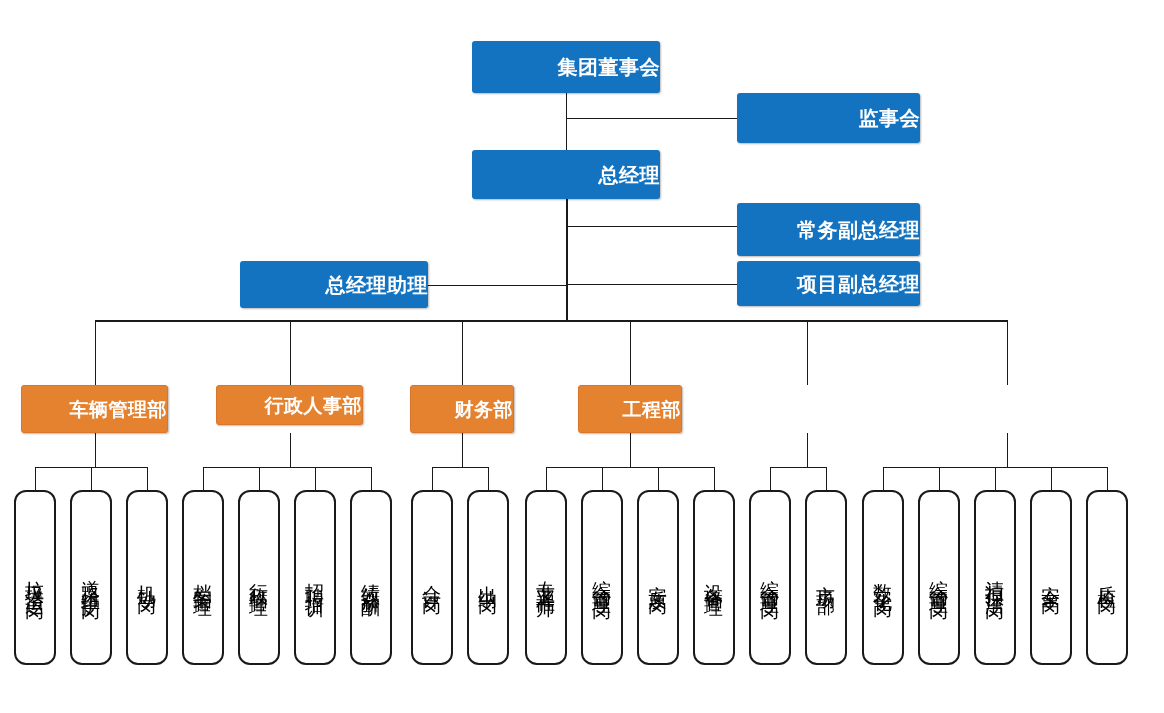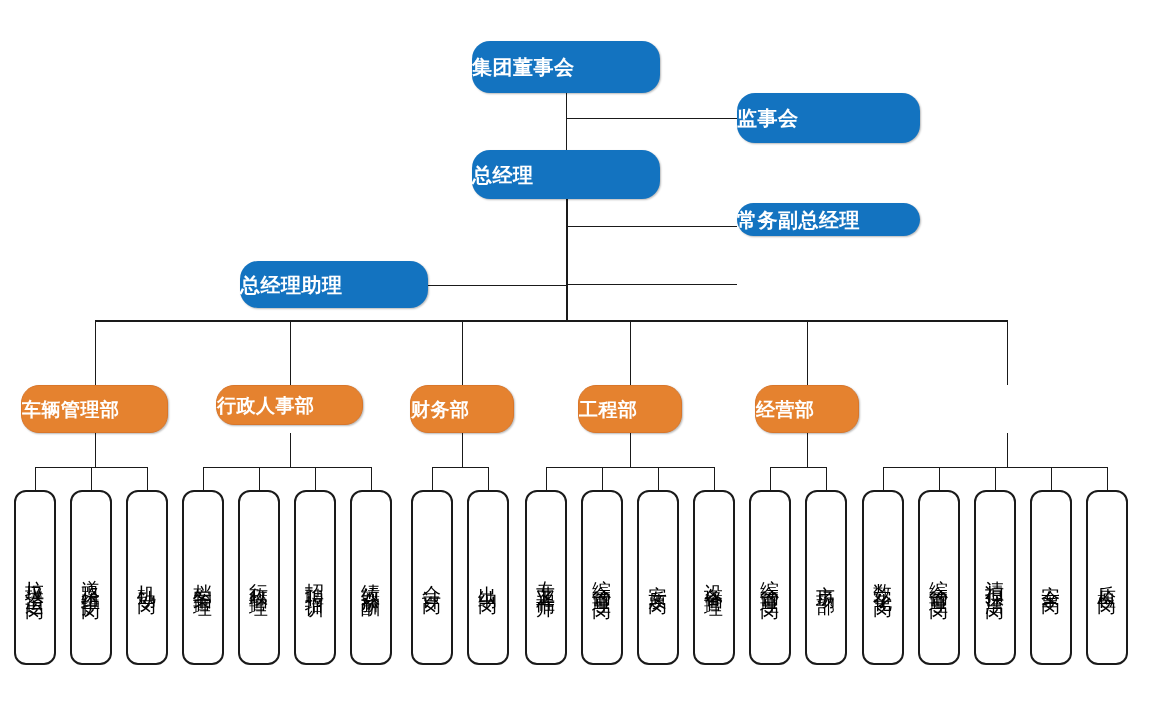--- a/index.html
+++ b/index.html
@@ -27,22 +27,22 @@
   .line.h { height: 1px; }
   .line.thick-v { width: 2px; }
   .line.thick-h { height: 2px; }
 
   
   .node {
     position: absolute;
     box-sizing: border-box;
     display: flex;
     align-items: center;
-    justify-content: flex-start;
-    border-radius: 18px;
+    justify-content: flex-end;
+    border-radius: 3px;
     color: #ffffff;
     font-weight: 700;
     letter-spacing: 0.5px;
     text-align: center;
     line-height: 1;
     z-index: 3;
     box-shadow: 1px 1px 2px rgba(0,0,0,0.28);
   }
   .node.blue {
     background: #1373C0;
@@ -89,22 +89,25 @@
     <div class="line h" style="left: 428px; top: 284.5px; width: 138px;"></div>
     <div class="node blue" style="left: 472px; top: 41px; width: 188px; height: 52px;">
       <span>集团董事会</span>
     </div>
     <div class="node blue" style="left: 472px; top: 150px; width: 188px; height: 49px;">
       <span>总经理</span>
     </div>
     <div class="node blue" style="left: 737px; top: 93px; width: 183px; height: 50px;">
       <span>监事会</span>
     </div>
-    <div class="node blue" style="left: 737px; top: 203px; width: 183px; height: 33px;">
+    <div class="node blue" style="left: 737px; top: 203px; width: 183px; height: 53px;">
       <span>常务副总经理</span>
+    </div>
+    <div class="node blue" style="left: 737px; top: 261px; width: 183px; height: 45px;">
+      <span>项目副总经理</span>
     </div>
     <div class="node blue" style="left: 240px; top: 261px; width: 188px; height: 47px;">
       <span>总经理助理</span>
     </div>
     <div class="line thick-h" style="left: 94.5px; top: 320px; width: 912.5px;"></div>
     <div class="line v" style="left: 94.5px; top: 320px; height: 65px;"></div>
     <div class="node orange" style="left: 21px; top: 385px; width: 147px; height: 48px;">
       <span>车辆管理部</span>
     </div>
     <div class="line v" style="left: 94.5px; top: 433px; height: 34px;"></div>
@@ -173,23 +176,20 @@
     </div>
     <div class="line v" style="left: 658px; top: 467px; height: 23px;"></div>
     <div class="leaf" style="left: 637px; top: 490px; width: 42px; height: 175px;">
       <span class="leaf-text">安质岗</span>
     </div>
     <div class="line v" style="left: 714px; top: 467px; height: 23px;"></div>
     <div class="leaf" style="left: 693px; top: 490px; width: 42px; height: 175px;">
       <span class="leaf-text">设备管理</span>
     </div>
     <div class="line v" style="left: 807px; top: 320px; height: 65px;"></div>
-    <div class="node orange" style="left: 755px; top: 385px; width: 104px; height: 48px;">
-      <span>经营部</span>
-    </div>
     <div class="line v" style="left: 807px; top: 433px; height: 34px;"></div>
     <div class="line h" style="left: 770px; top: 467px; width: 56px;"></div>
     <div class="line v" style="left: 770px; top: 467px; height: 23px;"></div>
     <div class="leaf" style="left: 749px; top: 490px; width: 42px; height: 175px;">
       <span class="leaf-text">综合管理岗</span>
     </div>
     <div class="line v" style="left: 826px; top: 467px; height: 23px;"></div>
     <div class="leaf" style="left: 805px; top: 490px; width: 42px; height: 175px;">
       <span class="leaf-text">市场部</span>
     </div>

